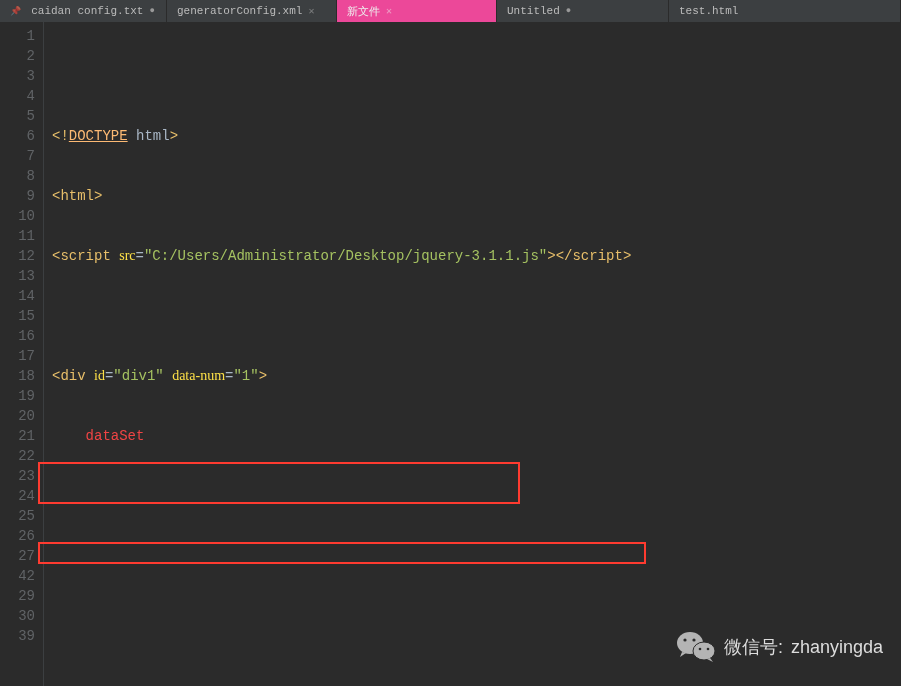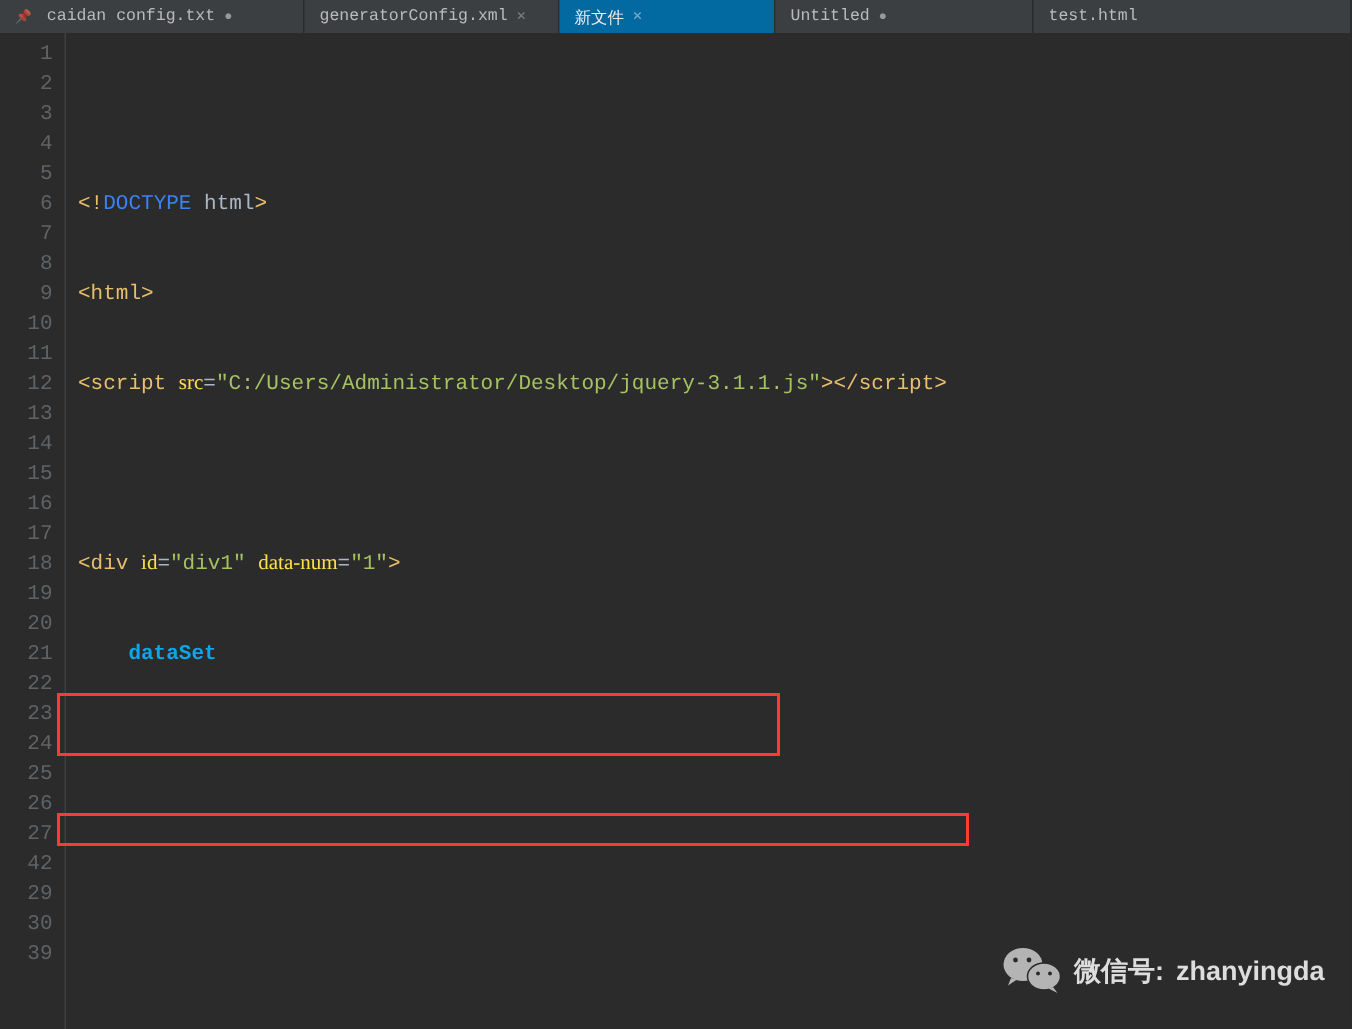--- a/index.html
+++ b/index.html
@@ -5,49 +5,49 @@
   * { margin:0; padding:0; box-sizing:border-box; }
   html,body { width:901px; height:686px; overflow:hidden; font-family:Consolas,'Courier New',monospace; font-size:14px; }
   body { background:#2b2b2b; color:#a9b7c6; position:relative; }
 
   
   .tabs { display:flex; height:22px; background:#3c3f41; font-size:11px; color:#bbbbbb; align-items:center; }
   .tab { padding:0 10px; height:100%; display:flex; align-items:center; border-right:1px solid #2b2b2b; overflow:hidden; gap:6px; }
   .tab .dot { color:#999; font-size:9px; }
   .tab.pinned::before { content:"📌"; font-size:9px; opacity:0.6; margin-right:4px; }
   .close-x { font-size:10px; opacity:0.5; }
-  .tab:nth-child(1){width:203px}
+  .tab:nth-child(1){width:167px}
   .tab:nth-child(2){width:170px}
-  .tab:nth-child(3){width:144px; background:#0369a1; color:#eee}
+  .tab:nth-child(3){width:160px; background:#ec4899; color:#eee}
   .tab:nth-child(4){width:172px}
   .tab:nth-child(5){flex:1}
 
   
   .editor { display:flex; height:calc(100% - 22px); background:#2b2b2b; }
   .gutter { width:44px; background:#2b2b2b; border-right:1px solid #3c3f41; text-align:right; padding:4px 8px 0 0; color:#606366; user-select:none; }
   .gutter div { height:20px; line-height:20px; }
   .code { padding:4px 0 0 8px; line-height:20px; white-space:pre; position:relative; }
   .line { height:20px; }
 
   
   .hl-box { position:absolute; border:2px solid #ff3b30; pointer-events:none; }
   .hl1 { left:-6px; top:440px; width:482px; height:42px; }
   .hl2 { left:-6px; top:520px; width:608px; height:22px; }
 
   
   .tag-br   { color:#e8bf6a; } 
   .tag-name { color:#e8bf6a; }
   .attr     { color:#fde047;font-family:Liberation Serif, serif; }
   .str      { color:#a5c261; }
-  .txt      { color:#0ea5e9;font-weight:bold; }
-  .doctype  { color:#3b82f6; }
+  .txt      { color:#ef4444; }
+  .doctype  { color:#fdba74;text-decoration:underline; }
   .white    { color:#a9b7c6; }
 
   
-  .wm { position:absolute; right:18px; bottom:22px; display:flex; align-items:center; gap:8px; color:#dddddd; font-family:"Microsoft YaHei",sans-serif; font-size:18px;font-weight:bold; }
+  .wm { position:absolute; right:18px; bottom:22px; display:flex; align-items:center; gap:8px; color:#dddddd; font-family:"Microsoft YaHei",sans-serif; font-size:18px; }
   .wm svg { opacity:0.85; }
 </style>
 </head>
 <body>
 
 <div class="tabs">
   <div class="tab pinned">
       <span>caidan config.txt</span>
       <span class="dot">●</span>
     </div>

